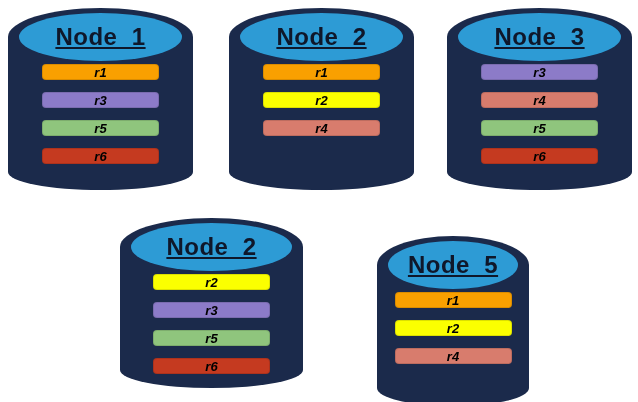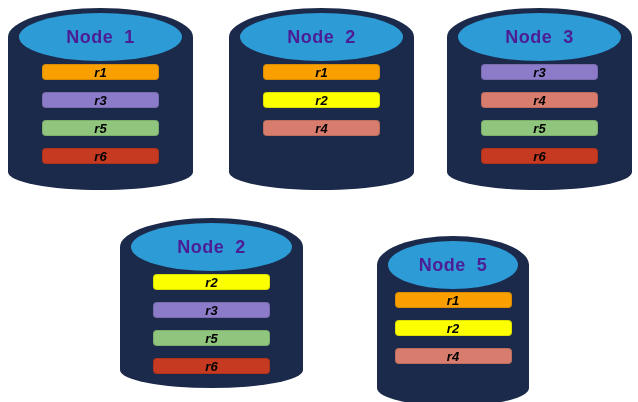--- a/index.html
+++ b/index.html
@@ -39,24 +39,25 @@
     border-radius: 0 0 50% 50% / 0 0 18px 18px;
   }
   .cyl-top {
     position: absolute; left: 11px; right: 11px; top: 5px; height: 48px;
     background: var(--blue);
     border-radius: 50%;
     display: flex; align-items: center; justify-content: center;
   }
   .node-title {
     font-weight: bold;
-    font-size: 18px;
-    color: #4c1d95;
+    font-size: 24px;
+    color: #0f172a;
     white-space: pre;
     letter-spacing: 0.5px;
+    text-decoration: underline;
   }
   .bars {
     position: absolute; left: 0; right: 0; top: 56px;
     display: flex; flex-direction: column; align-items: center;
     gap: 12px;
   }
   .bar {
     width: 117px; height: 16px;
     border-radius: 4px;
     border: 1px solid rgba(0,0,0,0.12);

